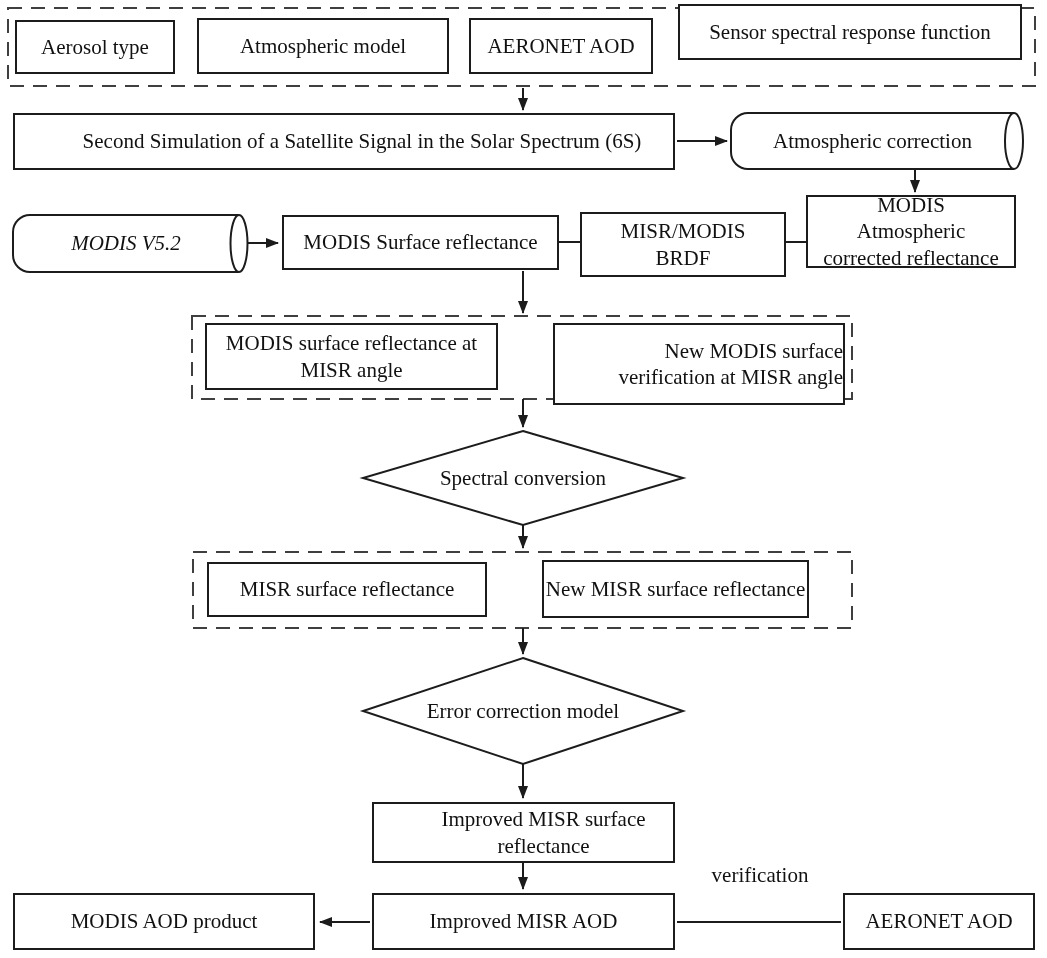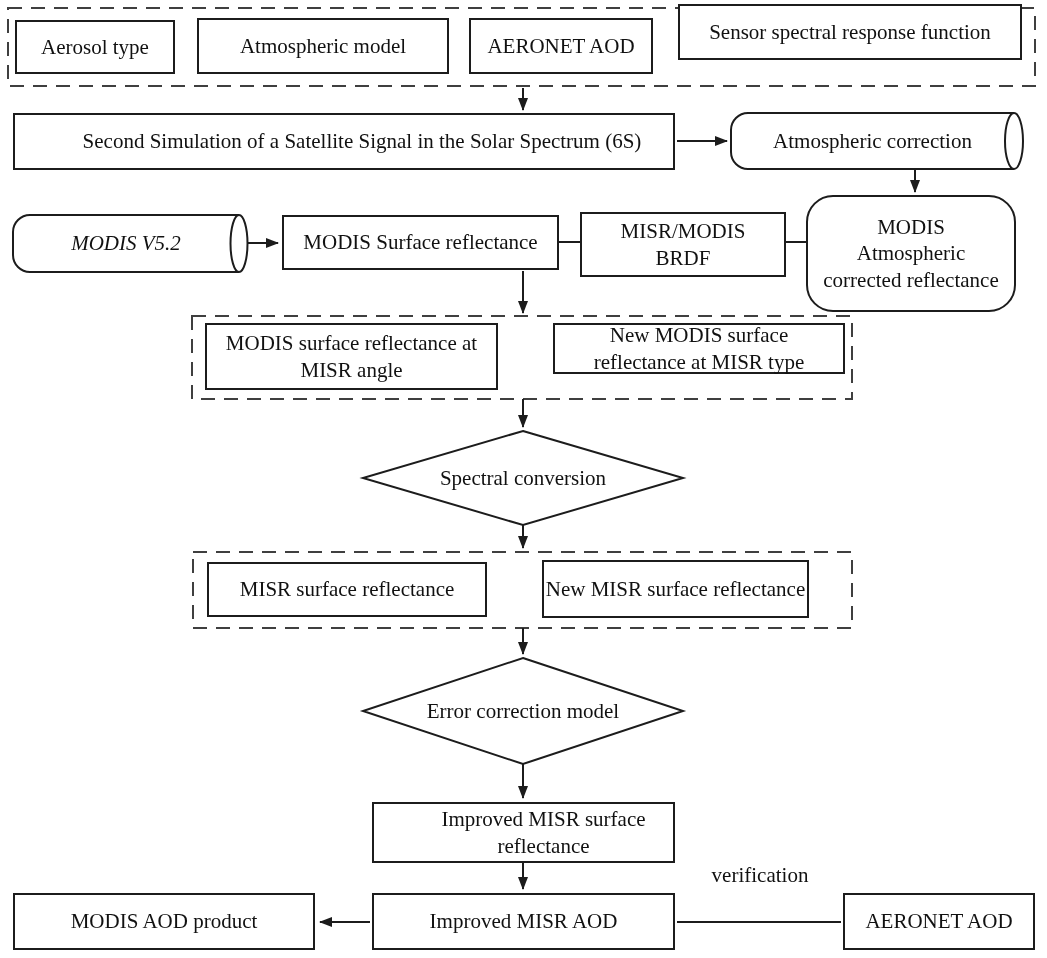--- a/index.html
+++ b/index.html
@@ -78,33 +78,33 @@
     <span>MODIS V5.2</span>
   </div>
 
   <div class="node box" style="left:282px;top:215px;width:277px;height:55px;">
     <span>MODIS Surface reflectance</span>
   </div>
   <div class="node box" style="left:580px;top:212px;width:206px;height:65px;">
     <span class="line">MISR/MODIS</span>
     <span class="line">BRDF</span>
   </div>
-  <div class="node box" style="left:806px;top:195px;width:210px;height:117px;border-radius:27px;">
+  <div class="node box" style="left:806px;top:195px;width:210px;height:73px;">
     <span class="line">MODIS</span>
     <span class="line">Atmospheric</span>
     <span class="line">corrected reflectance</span>
   </div>
 
   <div class="node box" style="left:205px;top:323px;width:293px;height:67px;">
     <span class="line">MODIS surface reflectance at</span>
     <span class="line">MISR angle</span>
   </div>
-  <div class="node box" style="left:553px;top:323px;width:292px;height:51px;">
+  <div class="node box" style="left:553px;top:323px;width:292px;height:82px;align-items:flex-end;">
     <span class="line">New MODIS surface</span>
-    <span class="line">reflectance at MISR type</span>
+    <span class="line">verification at MISR angle</span>
   </div>
 
   <div class="node plain" style="left:393px;top:455px;width:260px;height:46px;">
     <span>Spectral conversion</span>
   </div>
   <div class="node box" style="left:207px;top:562px;width:280px;height:55px;">
     <span>MISR surface reflectance</span>
   </div>
 
   <div class="node plain" style="left:383px;top:688px;width:280px;height:46px;">

